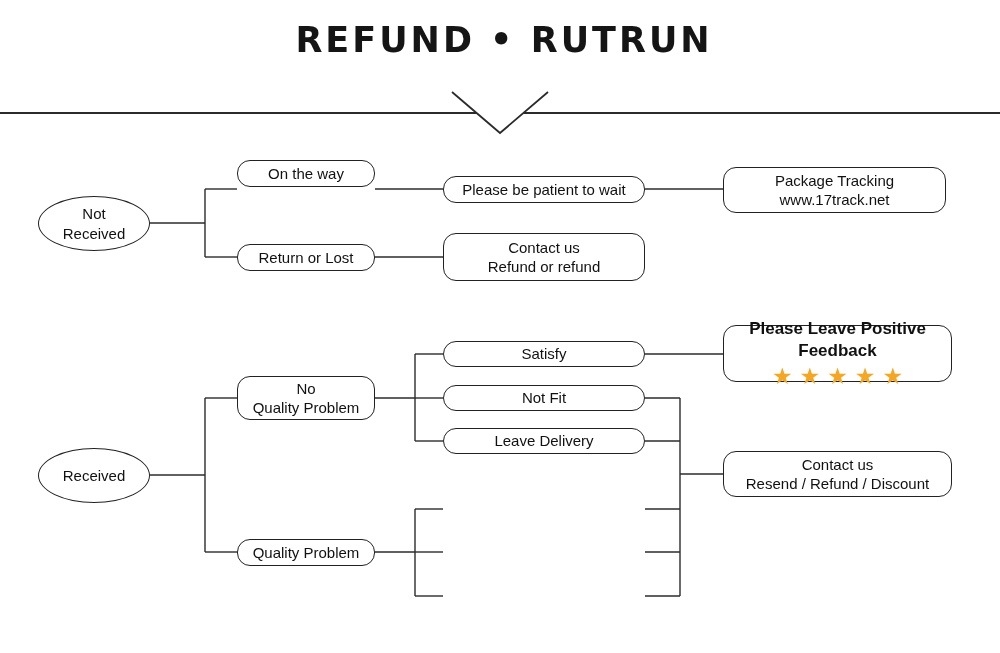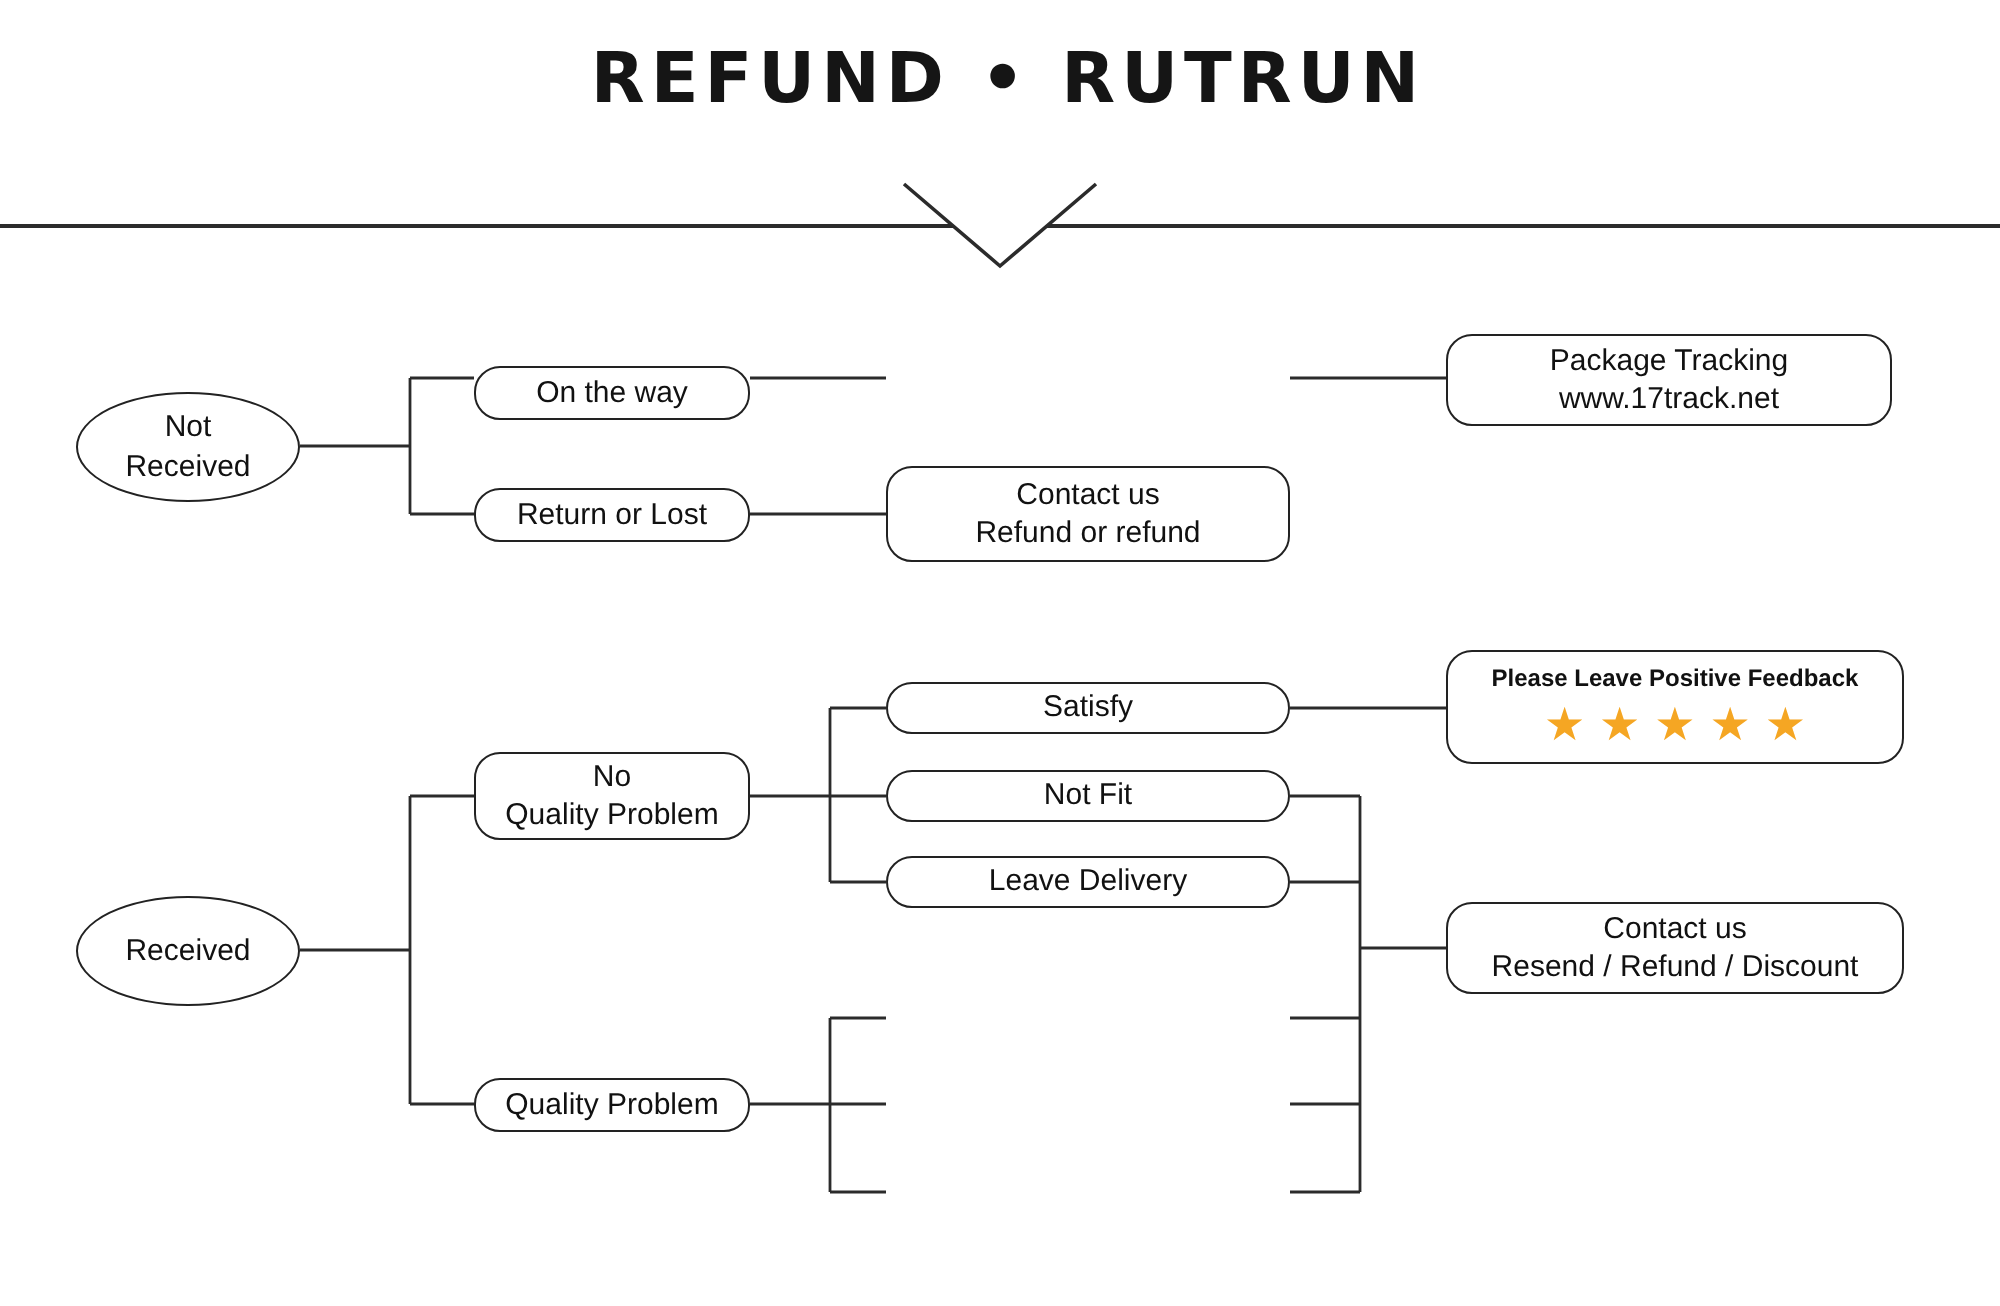--- a/index.html
+++ b/index.html
@@ -17,21 +17,21 @@
   svg.lines .rule { stroke-width:2; }
   svg.lines .chev { fill:#ffffff; stroke:#2b2b2b; stroke-width:1.8; }
   .node {
     position:absolute; display:flex; flex-direction:column;
     align-items:center; justify-content:center; text-align:center;
     font-size:15px; color:#111; line-height:1.3; box-sizing:border-box;
     background:#ffffff;
   }
   .box { border:1.4px solid #222; border-radius:13px; }
   .ellipse { border:1.4px solid #222; border-radius:50%; }
-  .feedback-label { font-weight:bold; font-size:12px; }
+  .feedback-label { font-weight:bold; font-size:17px; }
   .stars { font-size:23px; letter-spacing:7px; line-height:1.1; margin-top:2px; text-indent:7px; }
 </style>
 </head>
 <body>
 
 <div class="canvas">
 
   <div class="title">REFUND • RUTRUN</div>
 
   <svg class="lines" viewBox="0 0 1000 653">
@@ -73,22 +73,23 @@
     <line x1="645" y1="596" x2="680" y2="596"></line>
     <line x1="680" y1="398" x2="680" y2="596"></line>
     <line x1="680" y1="474" x2="723" y2="474"></line>
   </svg>
 
   <div class="node ellipse" style="left:38px;top:196px;width:112px;height:55px">
     <div>Not</div>
     <div>Received</div>
   </div>
 
-  <div class="node box" style="left:237px;top:183px;width:138px;height:27px">On the way</div>
+  <div class="node box" style="left:237px;top:160px;width:138px;height:27px">On the way</div>
 
+  <div class="node box" style="left:443px;top:176px;width:202px;height:27px">Please be patient to wait</div>
 
   <div class="node box" style="left:723px;top:167px;width:223px;height:46px">
     <div>Package Tracking</div>
     <div>www.17track.net</div>
   </div>
 
   <div class="node box" style="left:237px;top:244px;width:138px;height:27px">Return or Lost</div>
 
   <div class="node box" style="left:443px;top:233px;width:202px;height:48px">
     <div>Contact us</div>

